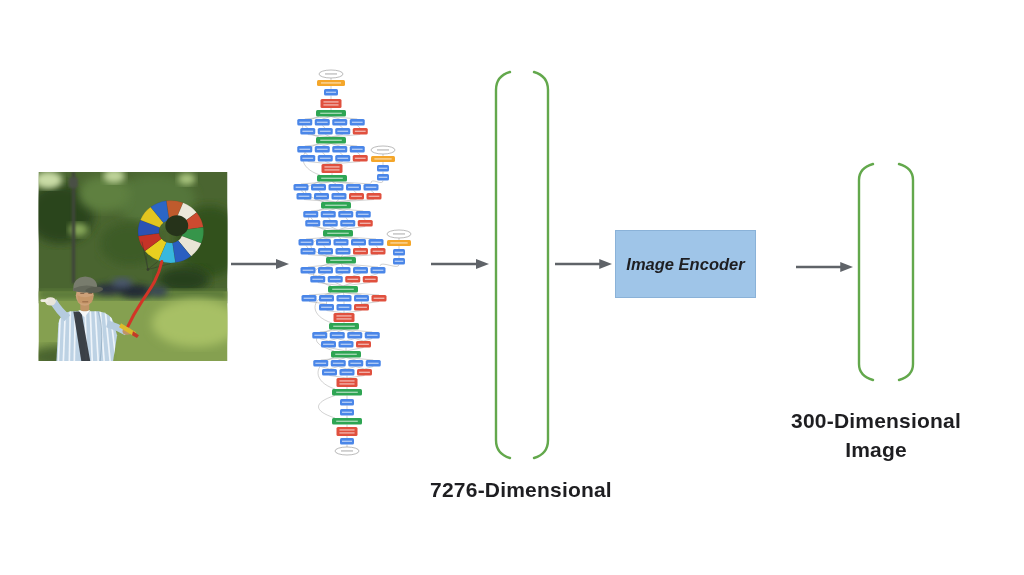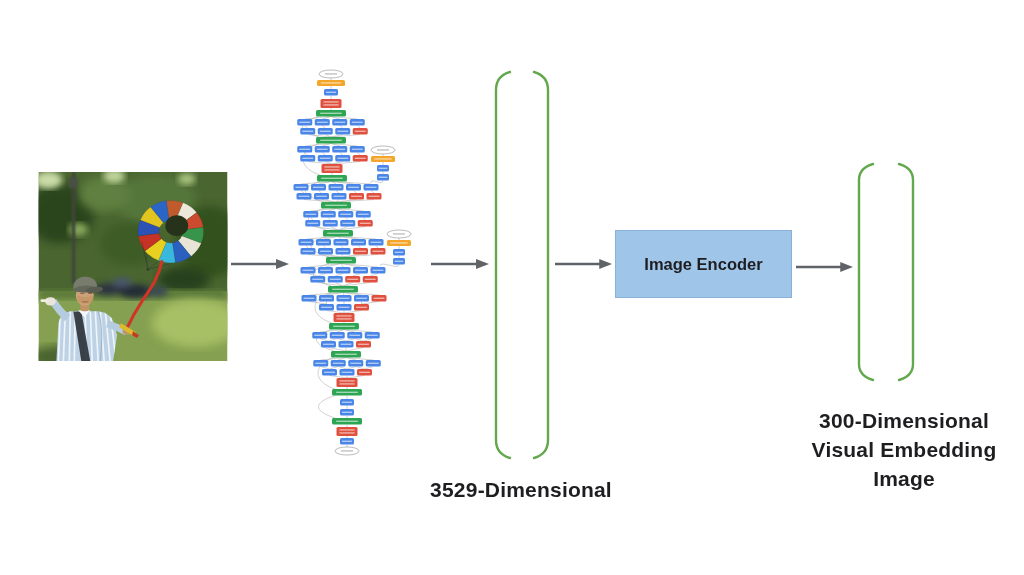--- a/index.html
+++ b/index.html
@@ -17,36 +17,36 @@
   #arrow1{left:231px;top:257px;width:58px;}
   #arrow2{left:431px;top:257px;width:58px;}
   #arrow3{left:555px;top:257px;width:57px;}
   #arrow4{left:796px;top:260px;width:57px;}
   
   #bracket-features{left:488px;top:66px;width:68px;height:398px;}
   #bracket-embedding{left:850px;top:158px;width:72px;height:228px;}
   .paren{fill:none;stroke:var(--bracket-green);stroke-width:2.4;stroke-linecap:round;}
   
   #encoder{
-    left:615px;top:230px;width:177px;height:68px;
+    left:615px;top:230px;width:141px;height:68px;
     background:var(--encoder-bg);
     border:1px solid var(--encoder-border);
     box-sizing:border-box;
     display:flex;flex-direction:column;align-items:center;justify-content:center;
     color:var(--text-dark);
-    font-size:16.5px;font-weight:600;line-height:23px;
+    font-size:16.5px;font-weight:600;line-height:23px;font-style:italic;
   }
   
   .veclabel{
     color:var(--text-dark);
     font-size:21px;font-weight:700;line-height:29px;text-align:center;
     letter-spacing:0.2px;
   }
   #label-features{left:391px;top:475px;width:260px;}
-  #label-embedding{left:784px;top:406px;width:240px;}
+  #label-embedding{left:756px;top:406px;width:240px;}
 </style>
 </head>
 <body>
 
 <svg id="photo" class="abs" viewBox="0 0 190 190">
   <defs>
     <filter id="b5">
         <feGaussianBlur stdDeviation="5"></feGaussianBlur>
       </filter>
     <filter id="b3">
@@ -563,19 +563,18 @@
 <svg id="bracket-embedding" class="abs" viewBox="0 0 72 228">
   <path class="paren" d="M23,6 Q9,10 9,22 L9,206 Q9,218 23,222"></path>
   <path class="paren" d="M49,6 Q63,10 63,22 L63,206 Q63,218 49,222"></path>
 </svg>
 
 <div id="encoder" class="abs">
   <div>Image Encoder</div>
 </div>
 
 <div id="label-features" class="abs veclabel">
-  <div>3529-Dimensional</div>
+  <div>7276-Dimensional</div>
 </div>
 <div id="label-embedding" class="abs veclabel">
   <div>300-Dimensional</div>
-  <div>Visual Embedding</div>
   <div>Image</div>
 </div>
 
 </body></html>

